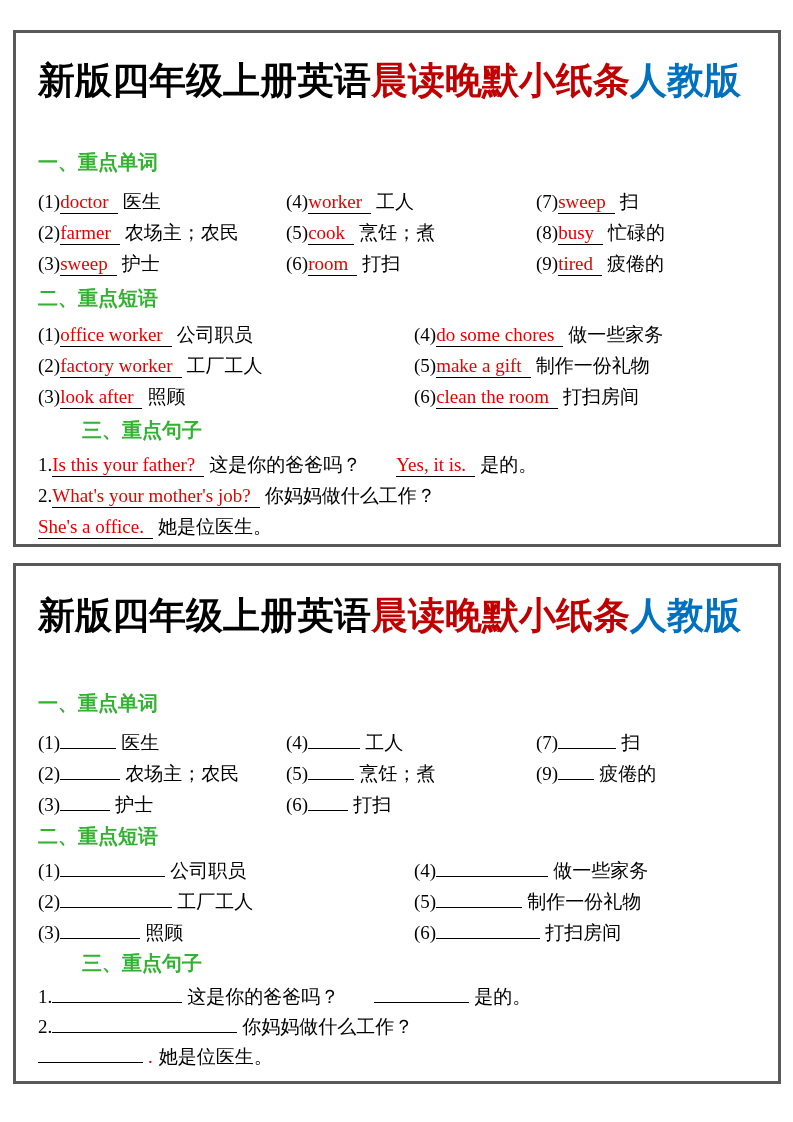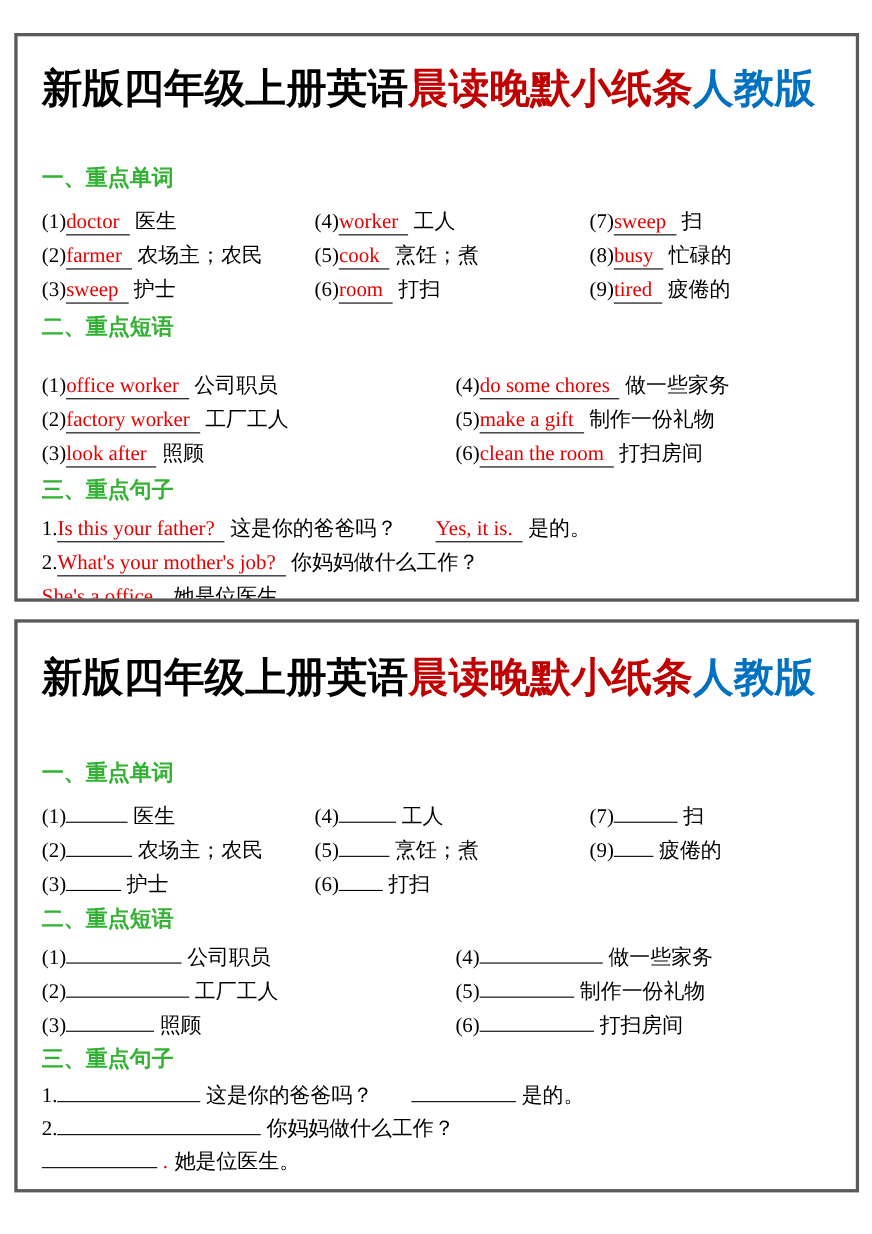--- a/index.html
+++ b/index.html
@@ -35,30 +35,30 @@
   .t-red{color:var(--title-red);}
   .t-blue{color:var(--title-blue);}
   .sec-head{
     color:var(--heading-green);
     font-weight:bold;font-size:20px;line-height:22px;
     font-family:Liberation Mono, monospace;
   }
   .head-words{margin-top:50px;}
   .p2 .head-words{margin-top:56px;}
   .head-phrases{margin-top:10px;}
-  .head-sent{margin-top:9px;}
+  .head-sent{margin-top:9px;margin-left:44px;}
   .p2 .head-phrases{margin-top:7px;}
   .p2 .head-sent{margin-top:6px;}
   .words-grid{
     margin-top:11px;
     display:grid;grid-template-columns:248px 250px auto;
     grid-template-rows:repeat(3,31px);grid-auto-flow:column;
   }
   .phrases-grid{
-    margin-top:24px;
+    margin-top:8px;
     display:grid;grid-template-columns:376px auto;
     grid-template-rows:repeat(3,31px);grid-auto-flow:column;
   }
   .p2 .phrases-grid{margin-top:6px;}
   .sent-rows{margin-top:6px;}
   .p2 .sent-rows{margin-top:6px;}
   .item,.sent-row{
     font-size:19px;line-height:31px;white-space:nowrap;
   }
   .p2 .sent-row{line-height:30px;}

